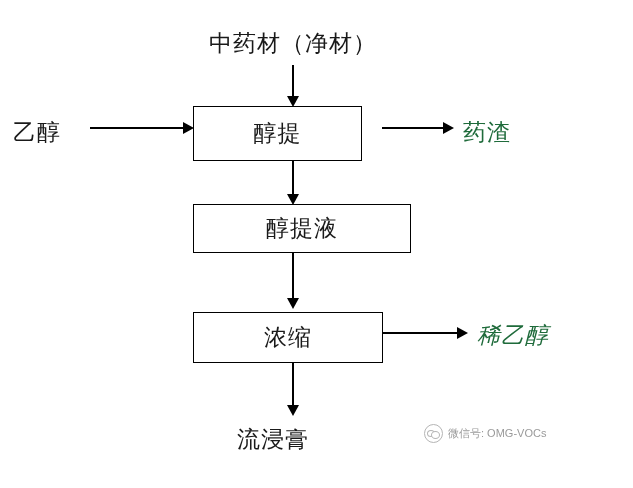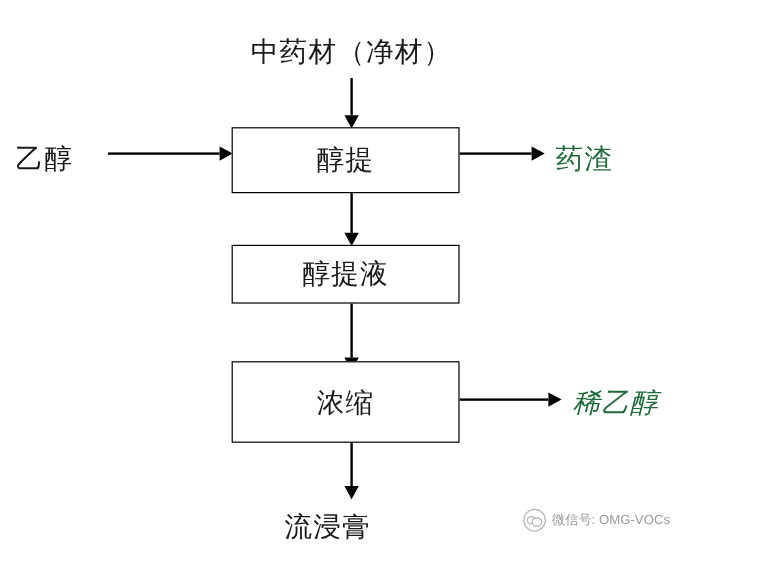--- a/index.html
+++ b/index.html
@@ -67,21 +67,21 @@
     position: absolute;
     top: -5px;
     width: 0;
     height: 0;
     border-top: 6px solid transparent;
     border-bottom: 6px solid transparent;
     border-left: 11px solid #000000;
   }
   #watermark {
     position: absolute;
-    left: 436px;
+    left: 424px;
     top: 424px;
     display: flex;
     align-items: center;
     gap: 5px;
     color: #9a9a9a;
     font-family: "Liberation Sans", sans-serif;
     font-size: 11px;
     white-space: nowrap;
   }
   #watermark .wm-badge {
@@ -156,24 +156,24 @@
   <div class="arrow-h" style="left:382px; top:332px; width:86px; height:2px;">
     <div class="shaft" style="width:75px;"></div>
     <div class="head" style="left:75px;"></div>
   </div>
 
   <div class="arrow-v" style="left:292px; top:358px; width:2px; height:58px;">
     <div class="shaft" style="height:47px;"></div>
     <div class="head" style="top:47px;"></div>
   </div>
 
-  <div class="node" style="left:193px; top:106px; width:190px; height:55px;">醇提</div>
+  <div class="node" style="left:193px; top:106px; width:169px; height:55px;">醇提</div>
 
-  <div class="node" style="left:193px; top:204px; width:190px; height:49px;">醇提液</div>
+  <div class="node" style="left:193px; top:204px; width:218px; height:49px;">醇提液</div>
 
-  <div class="node" style="left:193px; top:301px; width:190px; height:68px;">浓缩</div>
+  <div class="node" style="left:193px; top:312px; width:190px; height:51px;">浓缩</div>
 
   <div id="watermark">
     <span class="wm-badge"></span>
     <span>微信号: OMG-VOCs</span>
   </div>
 
 </div>
 
 </body></html>

